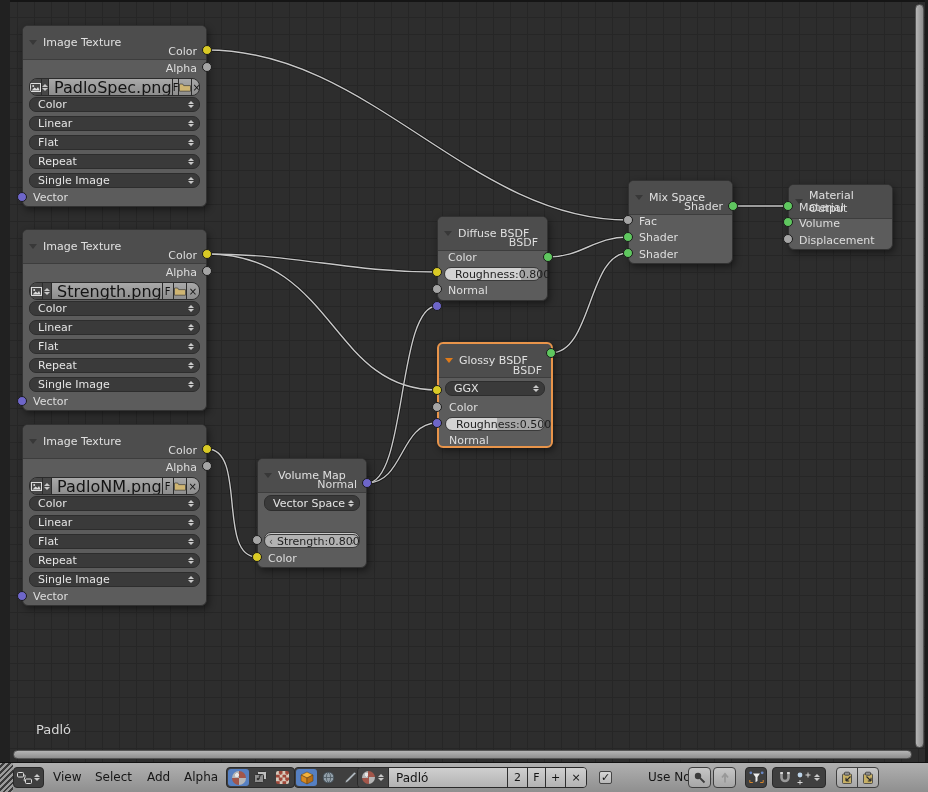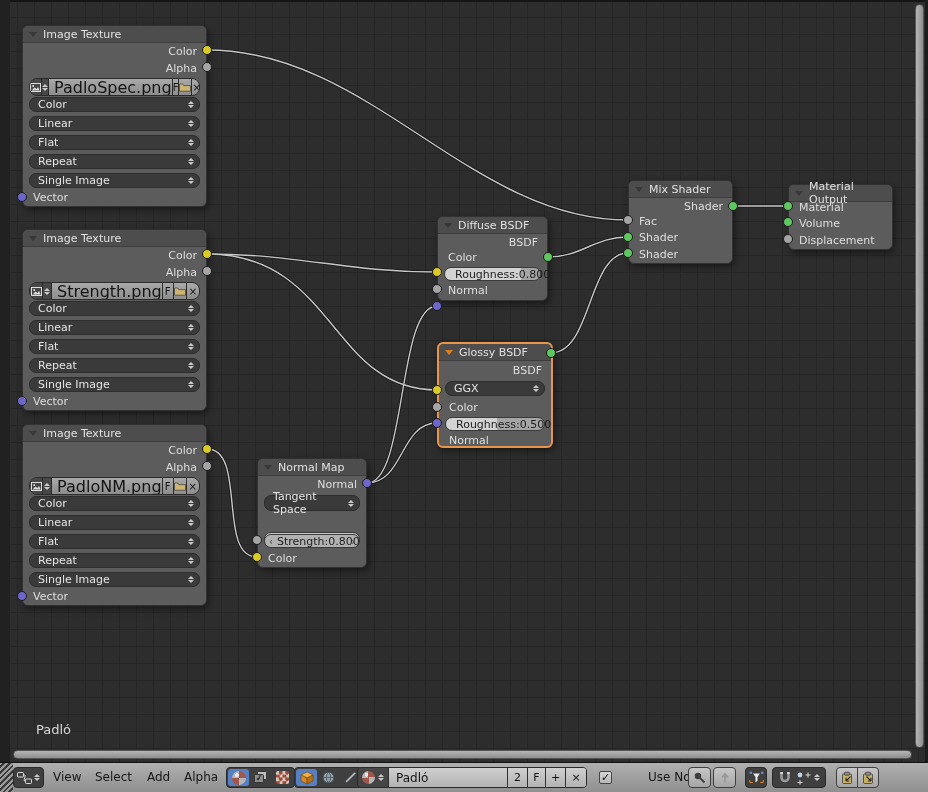--- a/index.html
+++ b/index.html
@@ -12,21 +12,21 @@
     background-size:17px 17px;}
   #topline{position:absolute;left:0;top:0;width:100%;height:2px;background:#151515;}
   #leftstrip{position:absolute;left:0;top:0;width:10px;height:762px;background:#212121;}
   #rightstrip{position:absolute;right:0;top:0;width:3px;height:762px;background:#1c1c1c;}
   
   #wires{position:absolute;left:0;top:0;pointer-events:none;}
   
   .node{position:absolute;background:#5c5c5c;border:1px solid #323232;border-radius:6px;
         box-shadow:2px 3px 7px rgba(0,0,0,.45);box-sizing:border-box;}
   .node.glossy{border:2px solid #e8944a;}
-  .nheader{position:absolute;top:0;left:0;right:0;height:17px;background:#4d4d4d;
+  .nheader{position:absolute;top:0;left:0;right:0;height:34px;background:#4d4d4d;
         border-radius:5px 5px 0 0;border-bottom:1px solid #3d3d3d;display:flex;align-items:center;
         gap:6px;padding-left:6px;font-size:11px;color:#e0e0e0;box-sizing:border-box;}
   .tri{width:0;height:0;border-left:4px solid transparent;border-right:4px solid transparent;
        border-top:5px solid #383838;flex:none;}
   .glossy .tri{border-top-color:#e07b1a;}
   .lout{position:absolute;right:9px;height:15px;line-height:15px;font-size:11px;color:#dedede;}
   .lin{position:absolute;left:10px;height:15px;line-height:15px;font-size:11px;color:#dedede;}
   .dd{position:absolute;left:6px;right:6px;height:15px;background:#3a3a3a;border:1px solid #2d2d2d;
       border-radius:7px;font-size:11px;color:#e4e4e4;display:flex;align-items:center;
       justify-content:space-between;padding:0 5px 0 8px;box-sizing:border-box;}
@@ -331,25 +331,25 @@
           <i class="u"></i>
           <i class="d"></i>
         </span>
       </div>
     <span class="lin" style="top:164px">Vector</span>
   </div>
 
   <div class="node" style="left:257px;top:458px;width:110px;height:110px">
     <div class="nheader">
       <span class="tri"></span>
-      <span>Normal Map</span>
+      <span>Volume Map</span>
     </div>
     <span class="lout" style="top:18px">Normal</span>
     <div class="dd" style="top:36px;height:16px">
-        <span>Tangent Space</span>
+        <span>Vector Space</span>
         <span class="ud">
           <i class="u"></i>
           <i class="d"></i>
         </span>
       </div>
     <div class="uvf" style="top:73px">
       <svg width="10" height="10" viewBox="0 0 10 10">
           <circle cx="5" cy="5" r="4" fill="#8d8d8d" stroke="#333"></circle>
           <path d="M1 5 h8 M5 1 v8" stroke="#c9c9c9" stroke-width="0.7" fill="none"></path>
         </svg>
@@ -396,21 +396,21 @@
     <div class="slider s50" style="top:73px">
       <span>Roughness:</span>
       <span>0.500</span>
     </div>
     <span class="lin" style="top:89px">Normal</span>
   </div>
 
   <div class="node" style="left:628px;top:180px;width:105px;height:84px">
     <div class="nheader">
       <span class="tri"></span>
-      <span>Mix Shader</span>
+      <span>Mix Space</span>
     </div>
     <span class="lout" style="top:18px">Shader</span>
     <span class="lin" style="top:33px">Fac</span>
     <span class="lin" style="top:49px">Shader</span>
     <span class="lin" style="top:66px">Shader</span>
   </div>
 
   <div class="node" style="left:788px;top:184px;width:105px;height:66px">
     <div class="nheader">
       <span class="tri"></span>

